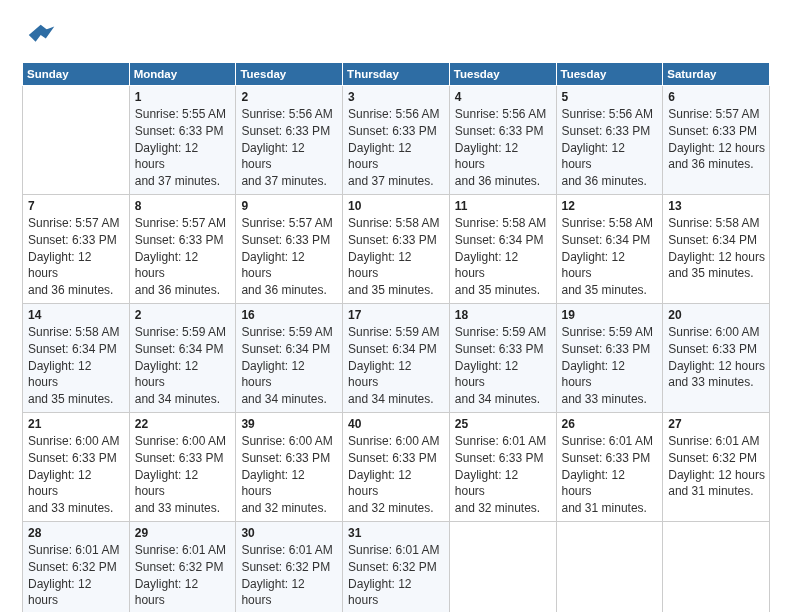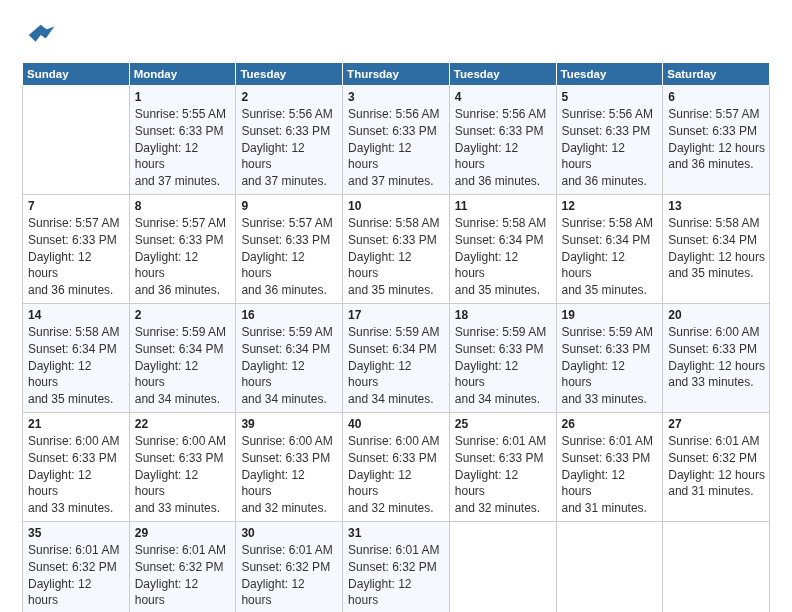--- a/index.html
+++ b/index.html
@@ -320,21 +320,21 @@
           <td>
             <span class="day-num">27</span>
             <div class="cell-text" style="white-space: pre-line;">Sunrise: 6:01 AM
 Sunset: 6:32 PM
 Daylight: 12 hours
 and 31 minutes.</div>
           </td>
         </tr>
         <tr>
           <td>
-            <span class="day-num">35</span>
+            <span class="day-num">28</span>
             <div class="cell-text" style="white-space: pre-line;">Sunrise: 6:01 AM
 Sunset: 6:32 PM
 Daylight: 12 hours
 and 31 minutes.</div>
           </td>
           <td>
             <span class="day-num">29</span>
             <div class="cell-text" style="white-space: pre-line;">Sunrise: 6:01 AM
 Sunset: 6:32 PM
 Daylight: 12 hours

